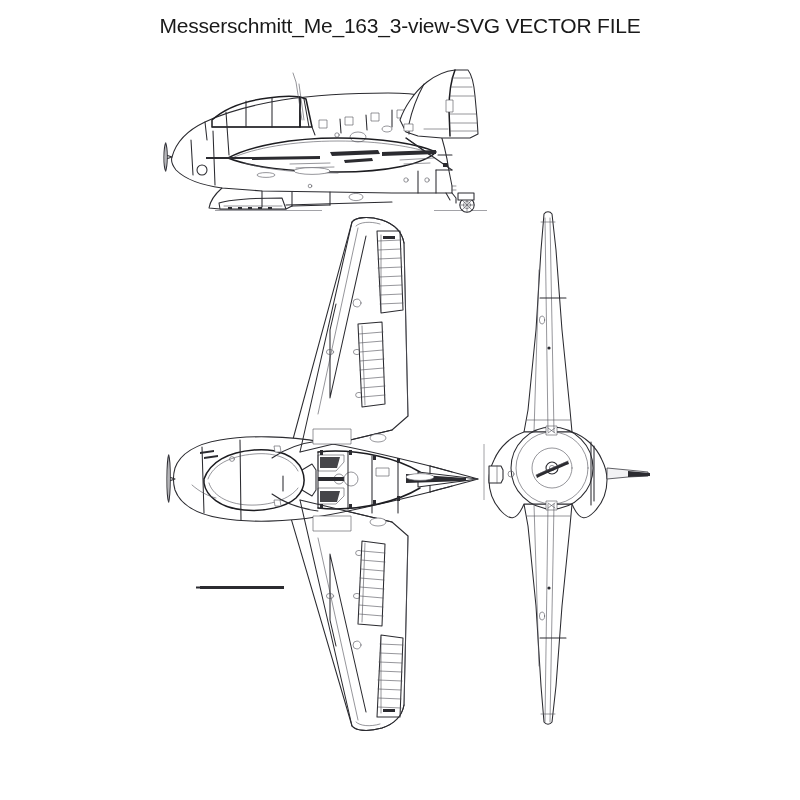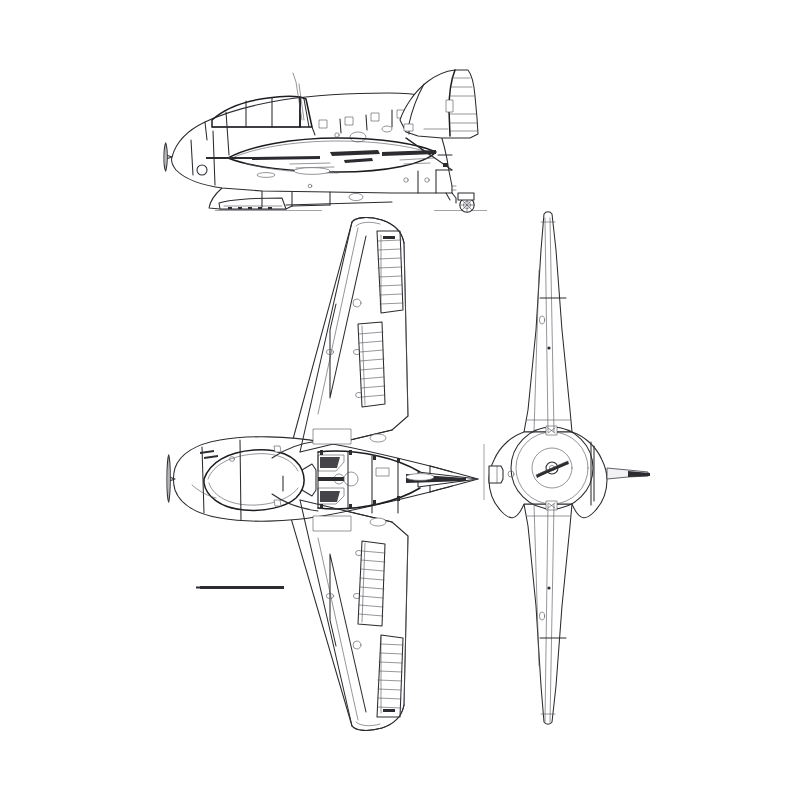--- a/index.html
+++ b/index.html
@@ -42,20 +42,21 @@
   .fl-w { fill: #ffffff; stroke: #2b2b30; stroke-width: 1.05; stroke-linejoin: round; }
   .fl-wt{ fill: #ffffff; stroke: #55555c; stroke-width: 0.62; stroke-linejoin: round; }
   .fl-d { fill: #2b2b30; stroke: none; }
   .fl-m { fill: #f2f2f4; stroke: #3a3a40; stroke-width: 0.8; stroke-linejoin: round; }
 </style>
 </head>
 <body>
 
 <div id="page" style="--bg: #ffffff; width: 800px; height: 800px;">
 
+  <div id="title">Messerschmitt_Me_163_3-view-SVG VECTOR FILE</div>
 
   <svg id="drawing" viewBox="0 0 800 800">
 
     <g>
 
       <g>
         <line class="ln-g" x1="215" y1="210.5" x2="322" y2="210.5"></line>
         <line class="ln-g" x1="434" y1="210.5" x2="487" y2="210.5"></line>
       </g>
 

